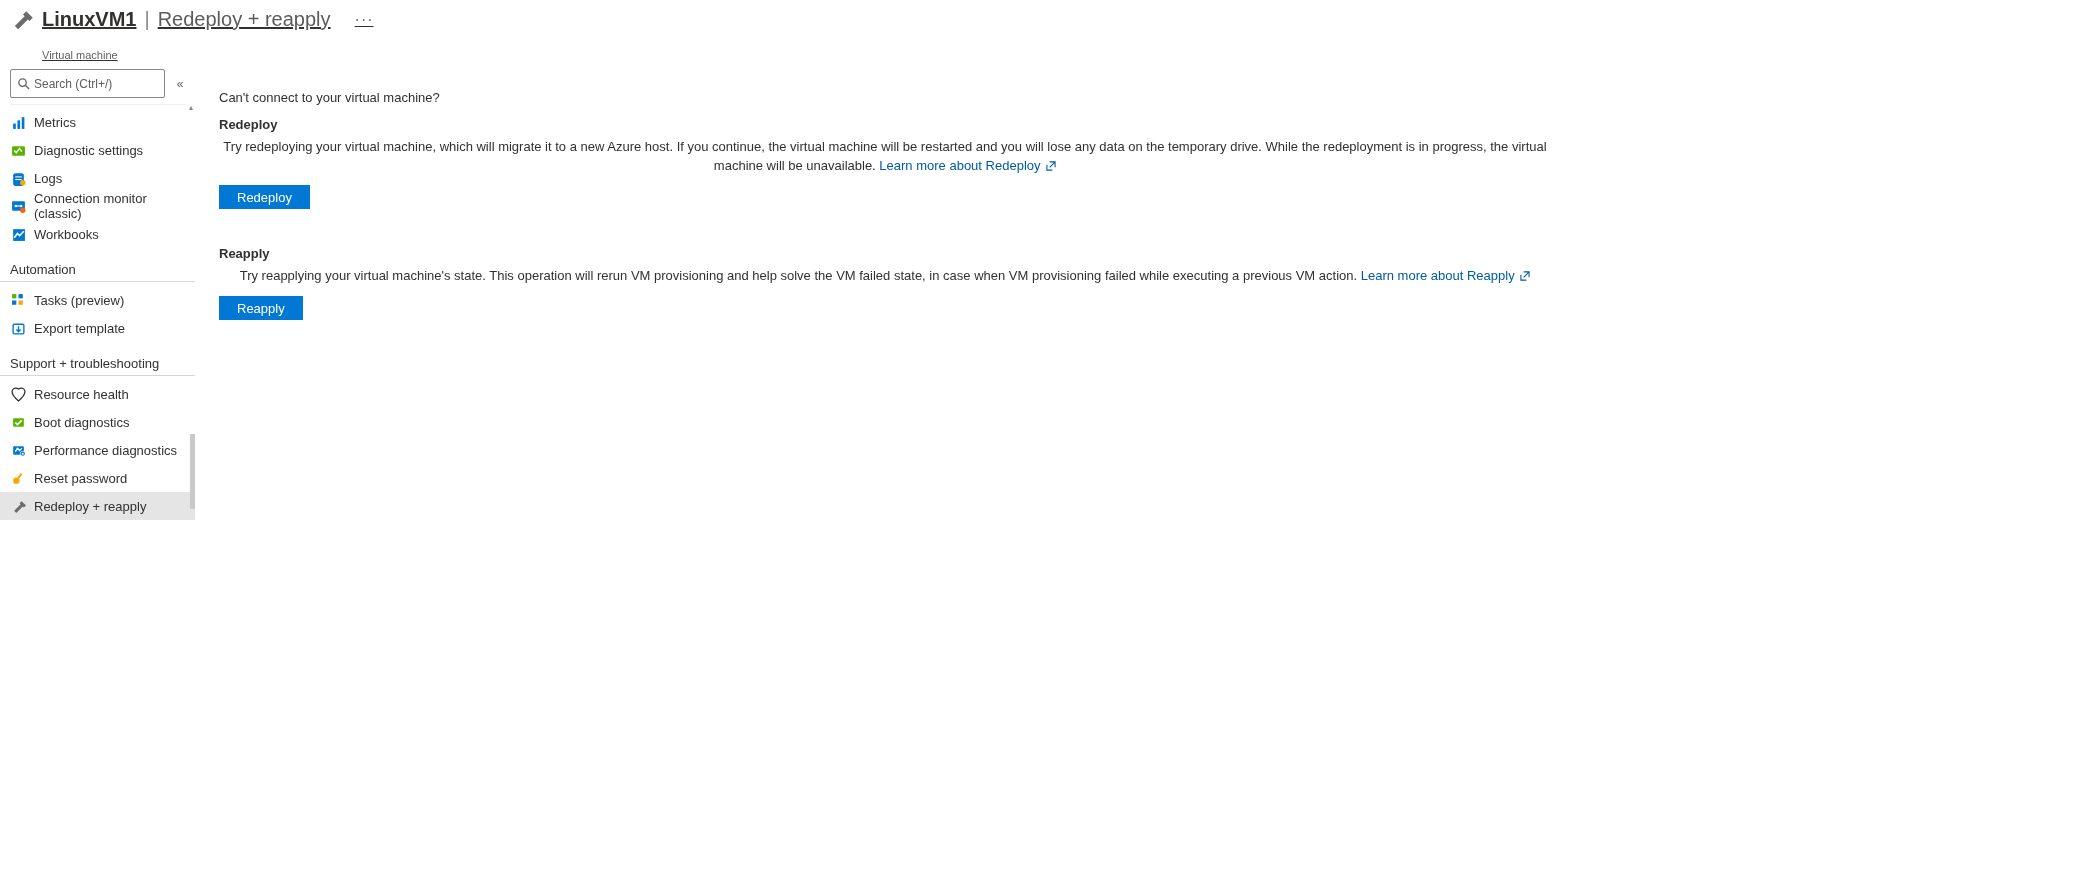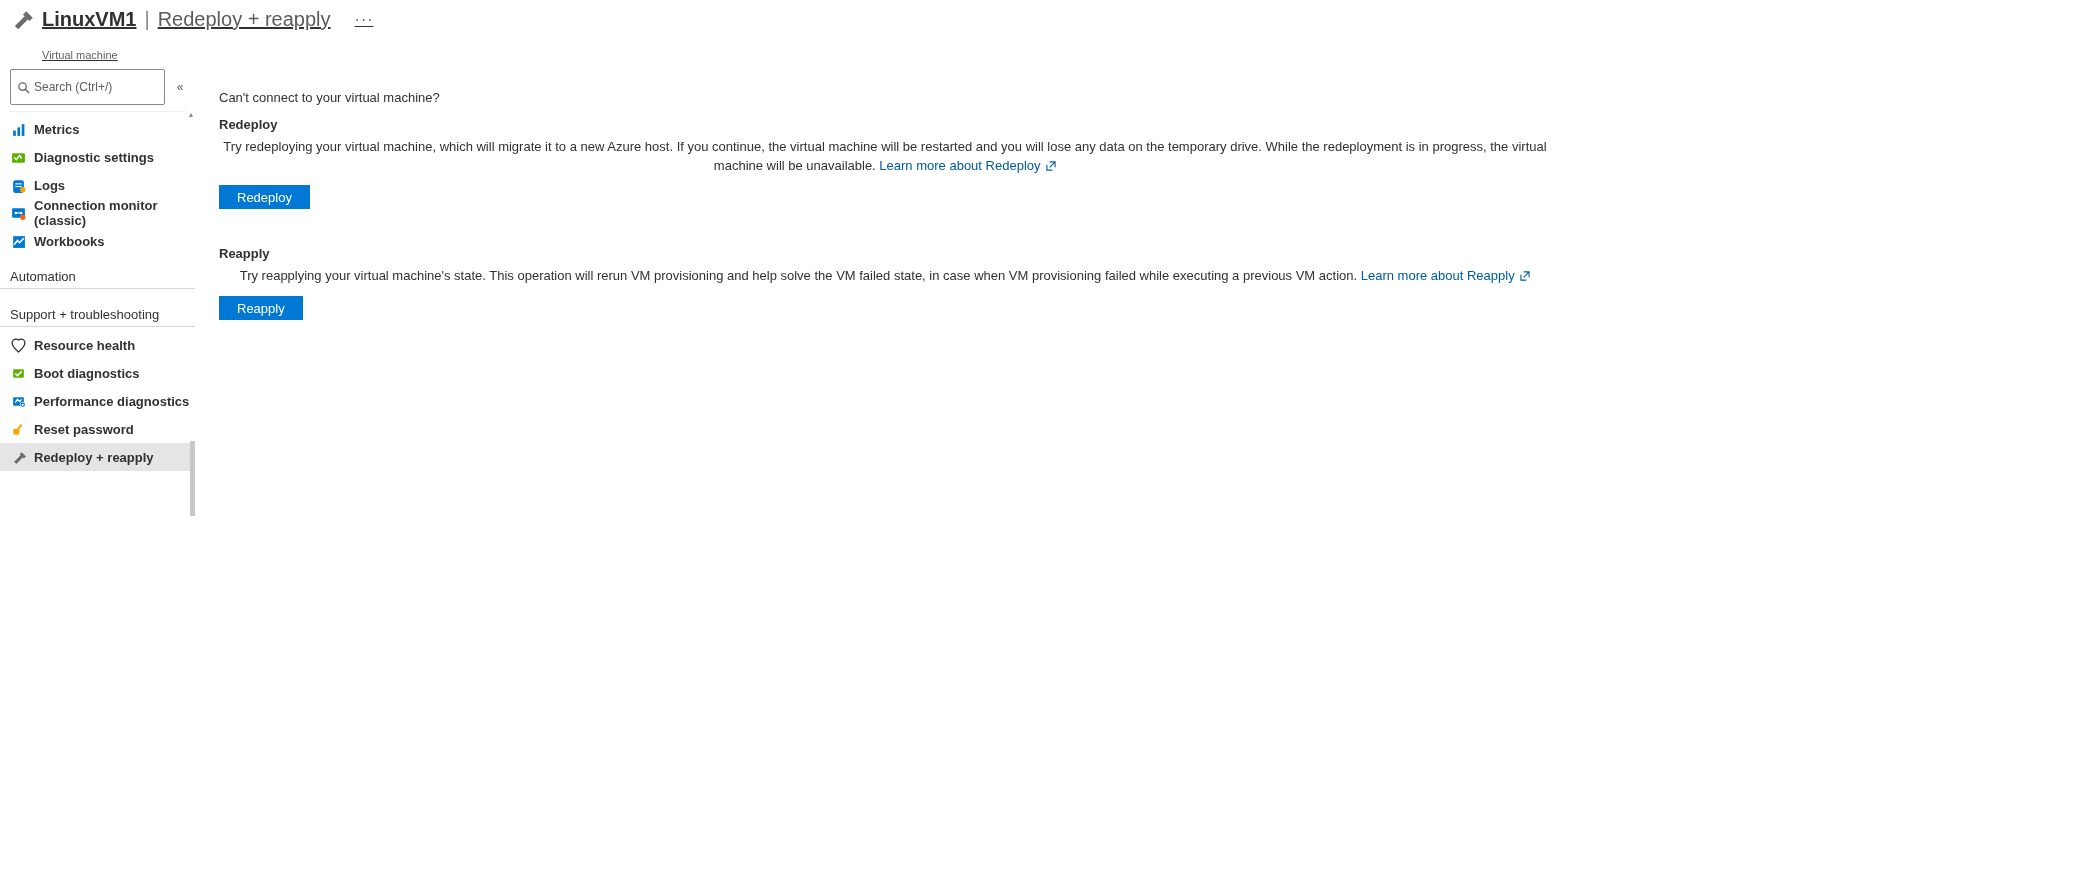--- a/index.html
+++ b/index.html
@@ -52,21 +52,21 @@
     .search-row {
       display: flex;
       align-items: center;
       padding: 0 6px 6px 10px;
     }
     .search-wrap {
       display: flex;
       align-items: center;
       border: 1px solid #8a8886;
       border-radius: 2px;
-      height: 36px;
+      height: 29px;
       flex: 1;
       padding: 0 6px;
     }
     .search-wrap svg { width: 13px; height: 13px; color: #666; flex-shrink: 0; }
     .search-input {
       border: none; outline: none;
       font-size: 12px;
       width: 100%;
       margin-left: 4px;
       font-family: inherit;
@@ -86,21 +86,20 @@
       
     }
     .nav-item {
       display: flex;
       align-items: center;
       height: 28px;
       padding-left: 10px;
       cursor: pointer;
       font-size: 13px;
       color: #323130;
-      font-weight: bold;
     }
     .nav-item.selected { background: #e5e5e5; }
     .nav-item .nav-icon {
       width: 16px; height: 16px; margin-right: 8px;
       display: flex; align-items: center; justify-content: center;
       flex-shrink: 0;
     }
     .nav-section {
       font-size: 13px;
       font-weight: 400;
@@ -313,20 +312,38 @@
               <div class="nav-item">
                 <span class="nav-icon">
                   <svg viewBox="0 0 14 14" width="15" height="15">
                     <use href="#ic-workbooks"></use>
                   </svg>
                 </span>
                 <span>Workbooks</span>
               </div>
             </div>
           <div class="nav-section">Automation</div>
+          <div id="group-automation">
+              <div class="nav-item">
+                <span class="nav-icon">
+                  <svg viewBox="0 0 14 14" width="15" height="15">
+                    <use href="#ic-tasks"></use>
+                  </svg>
+                </span>
+                <span>Tasks (preview)</span>
+              </div>
+              <div class="nav-item">
+                <span class="nav-icon">
+                  <svg viewBox="0 0 14 14" width="15" height="15">
+                    <use href="#ic-export"></use>
+                  </svg>
+                </span>
+                <span>Export template</span>
+              </div>
+            </div>
           <div class="nav-section">Support + troubleshooting</div>
           <div id="group-support">
               <div class="nav-item">
                 <span class="nav-icon">
                   <svg viewBox="0 0 14 14" width="15" height="15">
                     <use href="#ic-health"></use>
                   </svg>
                 </span>
                 <span>Resource health</span>
               </div>

